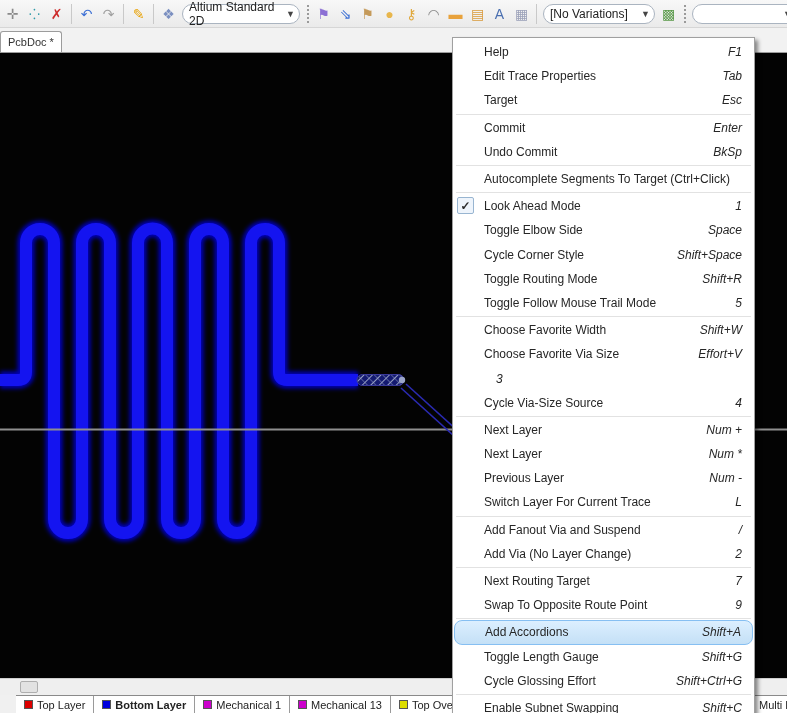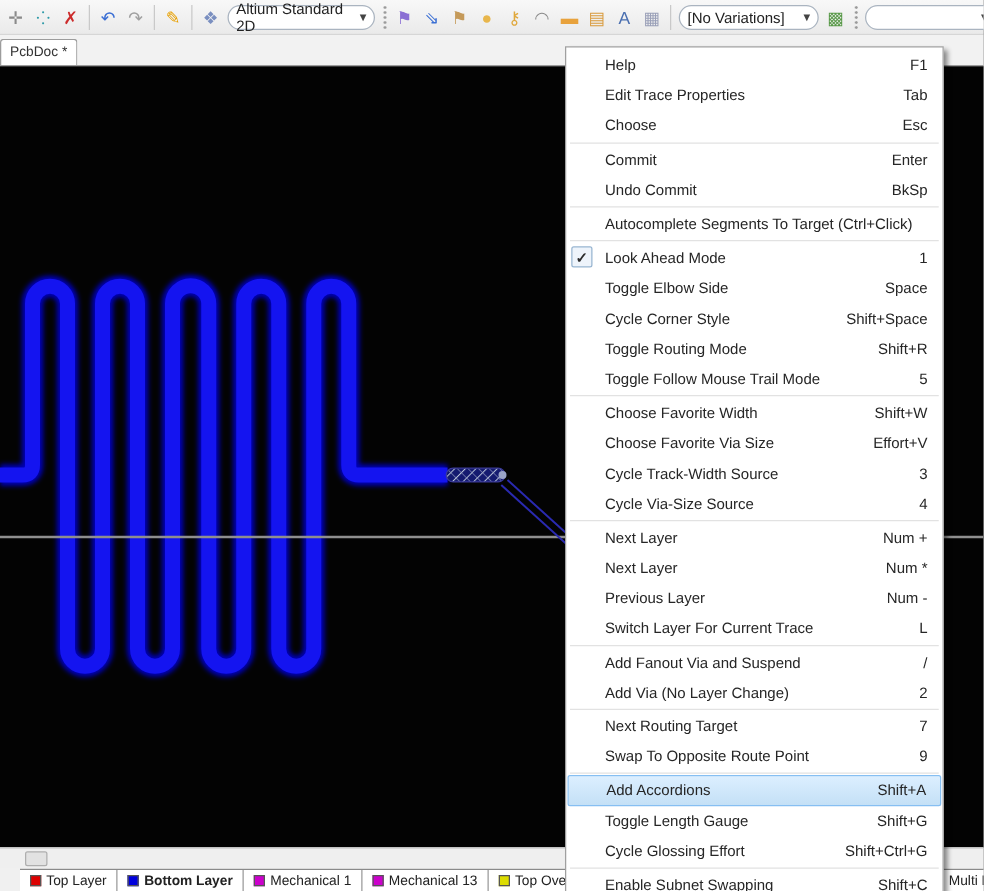--- a/index.html
+++ b/index.html
@@ -75,24 +75,24 @@
     position:absolute;left:452px;top:37px;width:303px;
     background:#fff;border:1px solid #a0a0a0;
     box-shadow:3px 3px 4px rgba(0,0,0,.45);
     padding:2px 0;z-index:20;font-size:12px;color:#262626;
   }
   .ctx-item{
     position:relative;height:24.2px;display:flex;align-items:center;
     padding:0 12px 0 31px;cursor:default;
   }
   .ctx-item .lbl{flex:1 1 auto;white-space:nowrap;overflow:hidden;}
-  .ctx-item .sc{flex:0 0 auto;margin-left:12px;white-space:nowrap;}
+  .ctx-item .sc{flex:0 0 auto;margin-left:12px;white-space:nowrap;font-style:italic;}
   .ctx-item.hilite{
     background:linear-gradient(#dcefff,#c4e0f6);
-    border:1px solid #86bff2;border-radius:2px;margin:0 1px;
+    border:1px solid #86bff2;border-radius:8px;margin:0 1px;
     padding:0 11px 0 30px;
   }
   .ctx-check{
     position:absolute;left:4px;top:3px;width:17px;height:17px;
     background:#eef4fb;border:1px solid #98b5d1;border-radius:2px;
     display:flex;align-items:center;justify-content:center;
     font-size:12px;color:#2b2b2b;font-weight:bold;
   }
   .ctx-sep{border-top:1px solid #e2e2e2;margin:1px 3px;height:0;}
 </style>
@@ -220,21 +220,21 @@
   <div class="ctx-menu">
       <div class="ctx-item">
         <span class="lbl">Help</span>
         <span class="sc">F1</span>
       </div>
       <div class="ctx-item">
         <span class="lbl">Edit Trace Properties</span>
         <span class="sc">Tab</span>
       </div>
       <div class="ctx-item">
-        <span class="lbl">Choose</span>
+        <span class="lbl">Target</span>
         <span class="sc">Esc</span>
       </div>
       <div class="ctx-sep"></div>
       <div class="ctx-item">
         <span class="lbl">Commit</span>
         <span class="sc">Enter</span>
       </div>
       <div class="ctx-item">
         <span class="lbl">Undo Commit</span>
         <span class="sc">BkSp</span>
@@ -269,21 +269,20 @@
       <div class="ctx-sep"></div>
       <div class="ctx-item">
         <span class="lbl">Choose Favorite Width</span>
         <span class="sc">Shift+W</span>
       </div>
       <div class="ctx-item">
         <span class="lbl">Choose Favorite Via Size</span>
         <span class="sc">Effort+V</span>
       </div>
       <div class="ctx-item">
-        <span class="lbl">Cycle Track-Width Source</span>
         <span class="sc">3</span>
       </div>
       <div class="ctx-item">
         <span class="lbl">Cycle Via-Size Source</span>
         <span class="sc">4</span>
       </div>
       <div class="ctx-sep"></div>
       <div class="ctx-item">
         <span class="lbl">Next Layer</span>
         <span class="sc">Num +</span>

